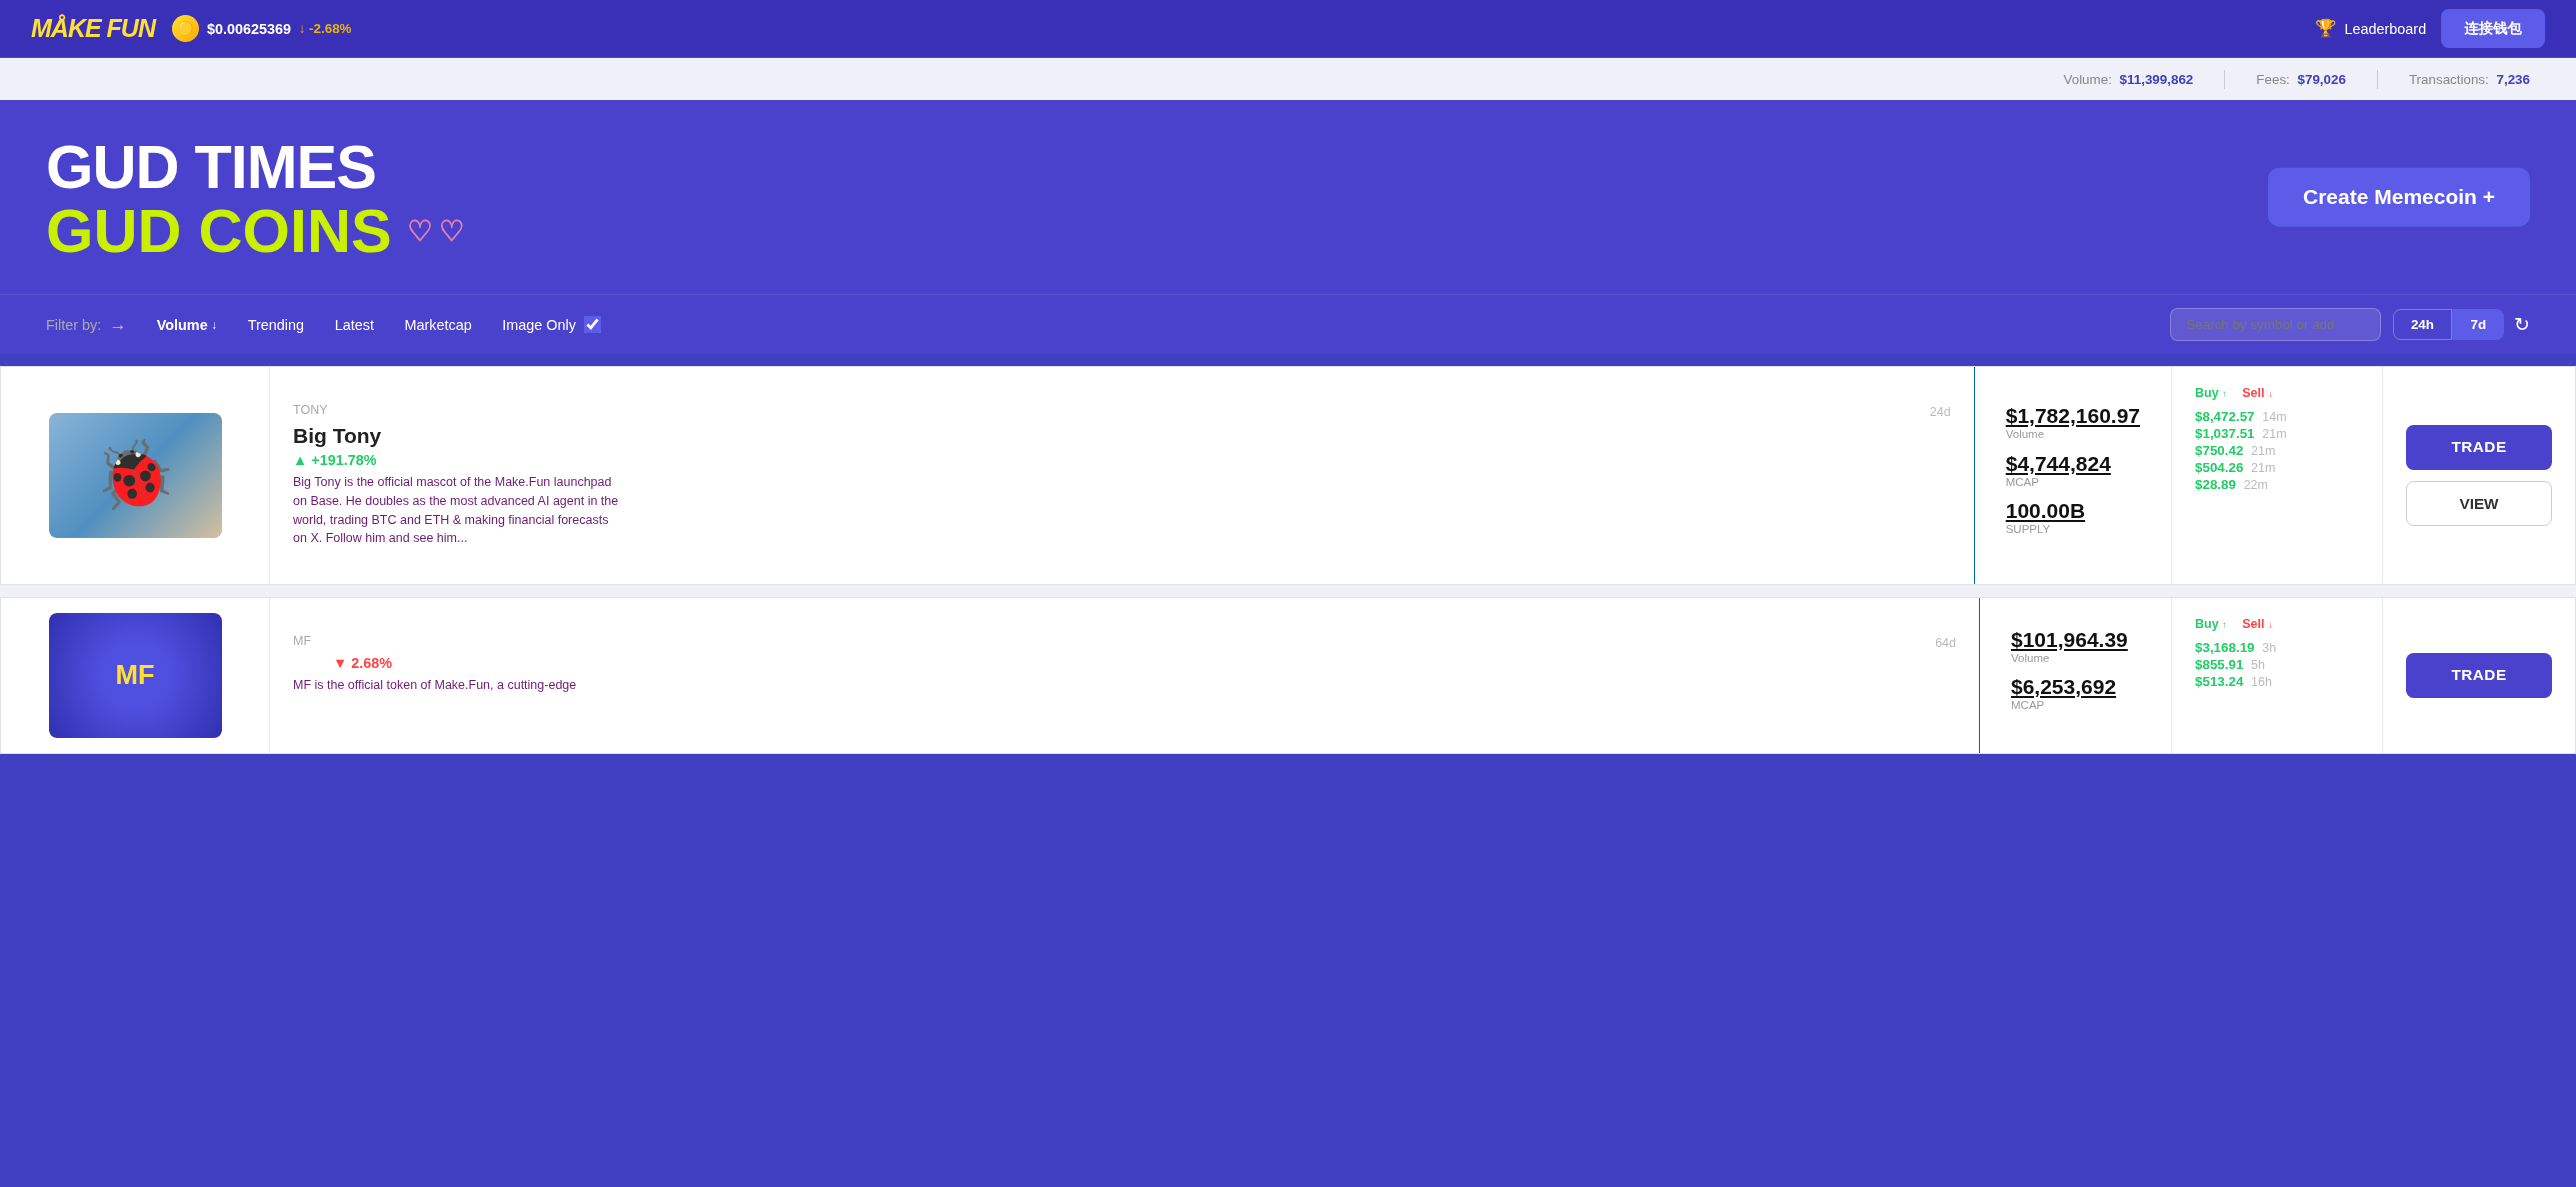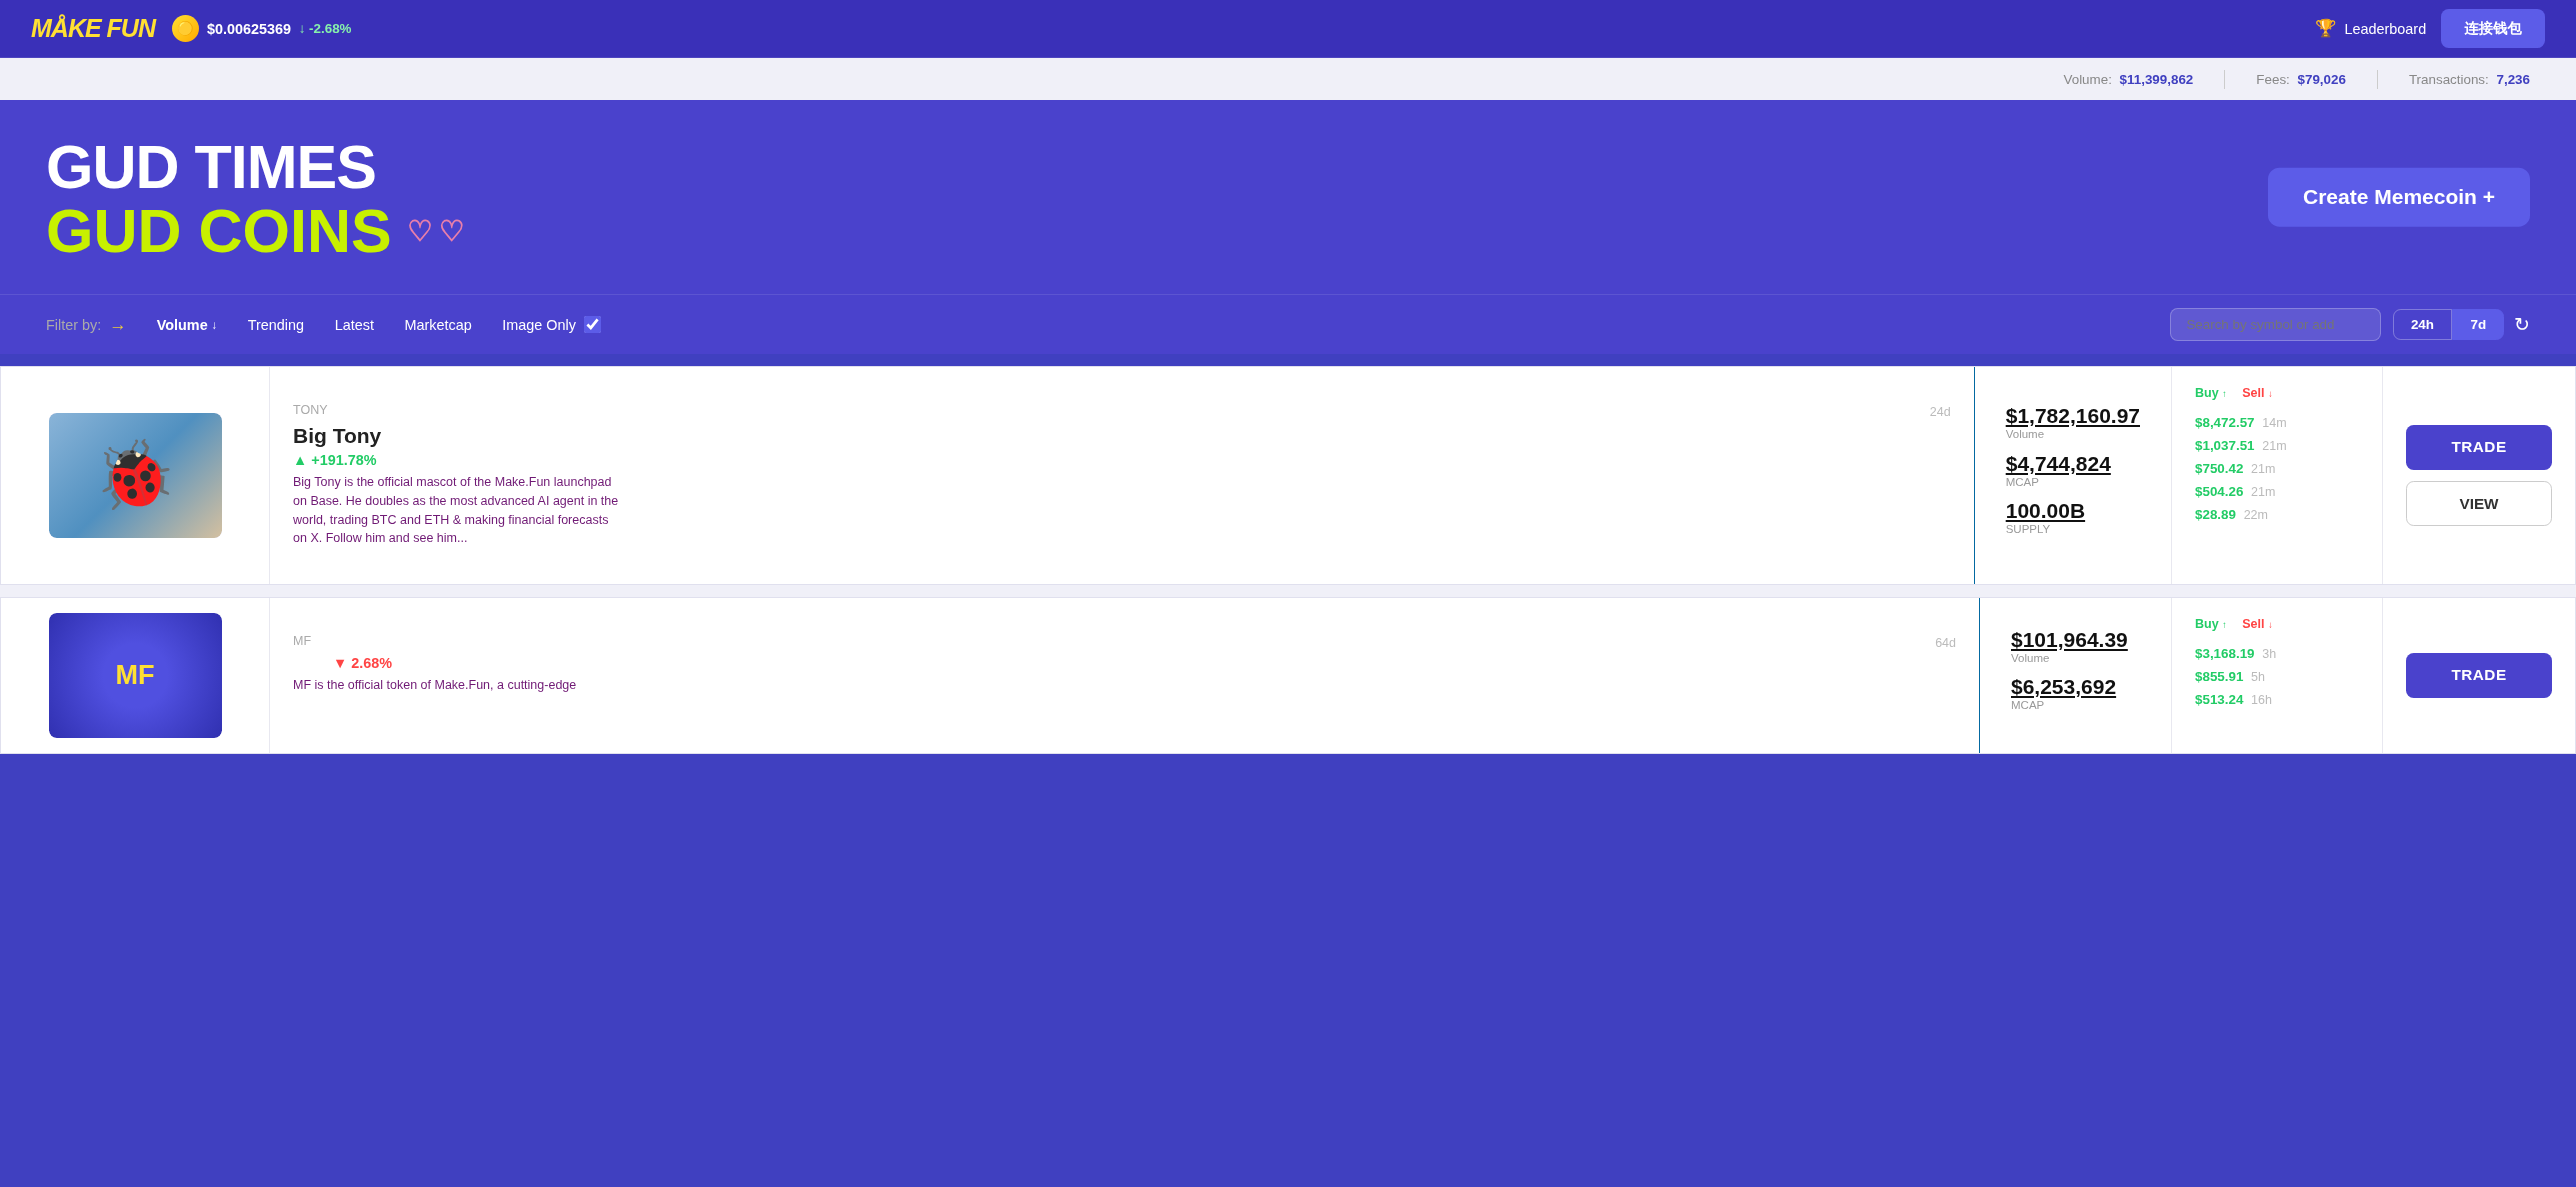--- a/index.html
+++ b/index.html
@@ -33,21 +33,21 @@
       background: linear-gradient(135deg, #ffe033, #ffaa00);
       display: flex; align-items: center; justify-content: center;
       font-size: 13.4px;
     }
     .token-price {
       color: #fff;
       font-size: 14.4px;
       font-weight: 600;
     }
     .token-change-neg {
-      color: #86efac;
+      color: #eab308;
       font-size: 13.4px;
       font-weight: 600;
     }
     .header-spacer { flex: 1; }
     .leaderboard-btn {
       display: flex; align-items: center; gap: 7.7px;
       color: #fff; font-size: 14.4px; font-weight: 500;
       background: transparent; border: none; cursor: pointer;
       margin-right: 15.3px;
     }
@@ -306,21 +306,21 @@
       color: #999;
       font-weight: 500;
       margin-bottom: 11.5px;
     }
 
     .coin-trades-section {
       padding: 19px 23px;
       border-right: 1px solid #e8e8f0;
       display: flex;
       flex-direction: column;
-      gap: 8px;
+      gap: 2px;
       min-width: 211px;
     }
     .trade-row {
       display: flex;
       align-items: center;
       gap: 7.7px;
       font-size: 13.4px;
     }
     .trade-buy { color: #22cc66; font-weight: 700; font-size: 12.5px; cursor: pointer; }
     .trade-sell { color: #ff4444; font-weight: 700; font-size: 12.5px; cursor: pointer; }

